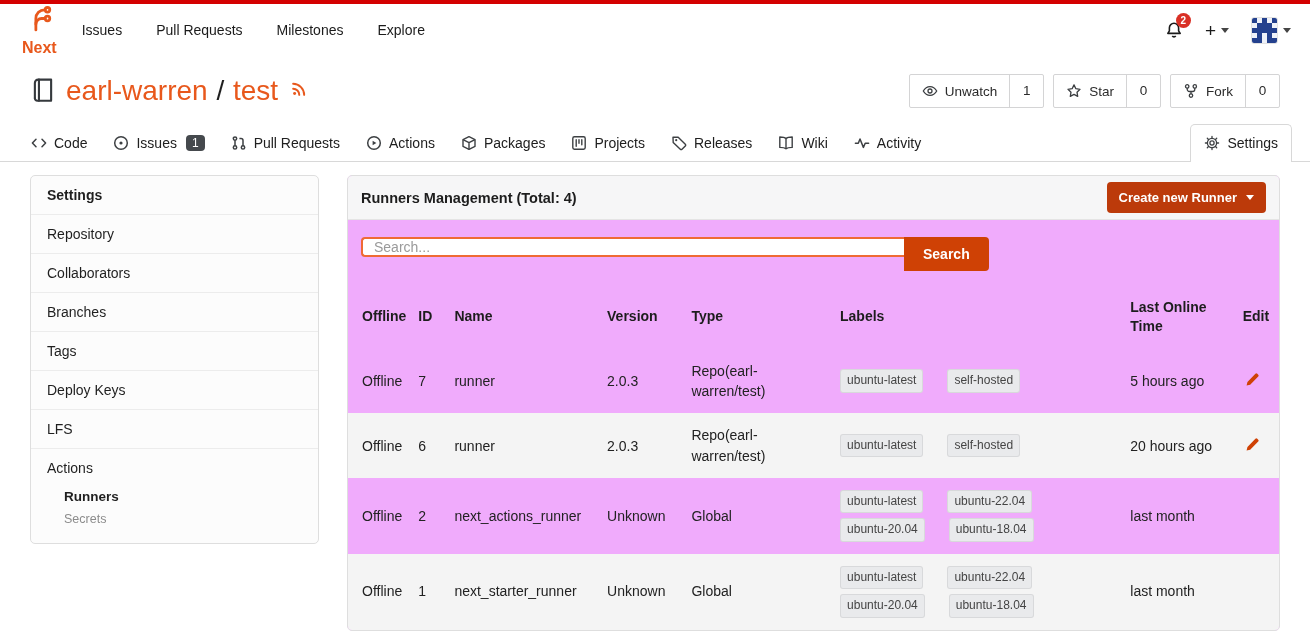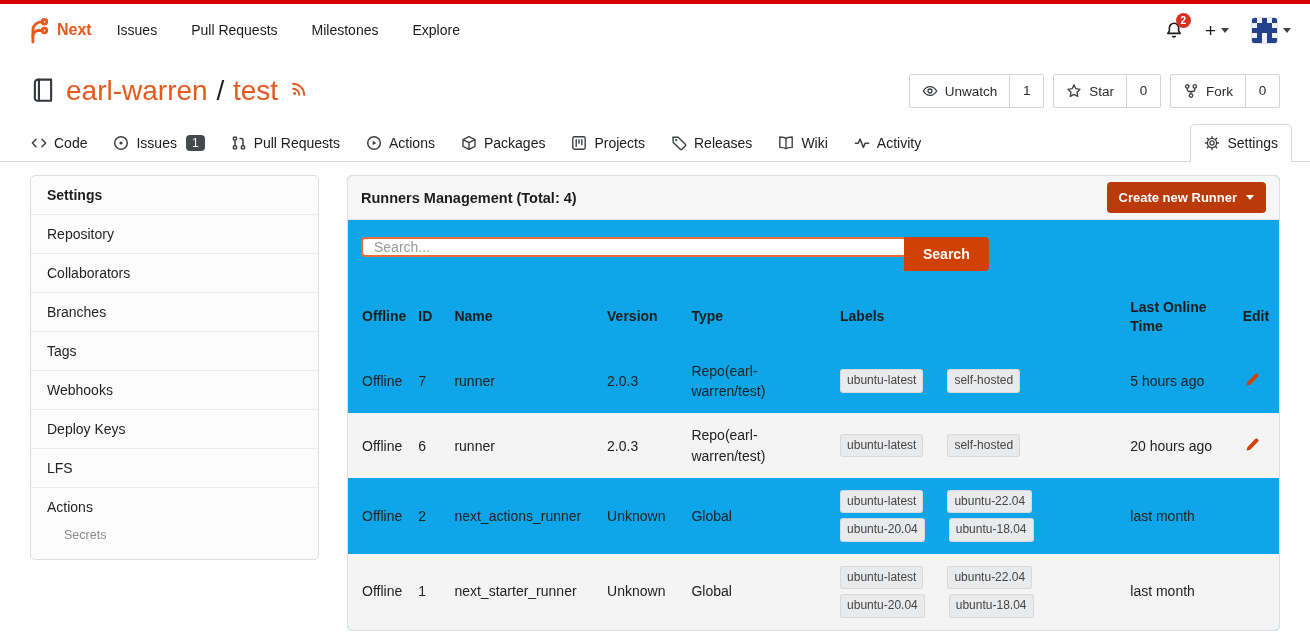--- a/index.html
+++ b/index.html
@@ -15,21 +15,21 @@
   html,body{width:1310px;height:644px;overflow:hidden;}
   body{background:#fff;color:#1f1f1f;font-family:"Liberation Sans",sans-serif;font-size:14px;}
   a{color:inherit;text-decoration:none;cursor:pointer;}
   button{font-family:inherit;cursor:pointer;}
   svg{display:block;}
 
   .top-accent{height:4px;background:var(--accent-red);}
 
   
   .navbar{height:52px;display:flex;align-items:center;padding:0 14px;background:#fff;}
-  .brand{display:flex;align-items:center;gap:6px;padding:0 8px;}
+  .brand{display:flex;align-items:center;gap:6px;padding:0 8px;flex-direction:column;}
   .brand-text{color:var(--link);font-weight:700;font-size:16px;}
   .nav-link{padding:0 17px;font-weight:500;color:#1b1b1b;}
   .nav-right{margin-left:auto;display:flex;align-items:center;gap:12px;}
   .nav-icon-btn{display:flex;align-items:center;gap:5px;padding:4px 5px;color:#1b1b1b;position:relative;}
   .plus{font-size:19px;line-height:1;font-weight:400;}
   .caret{width:0;height:0;border-left:4px solid transparent;border-right:4px solid transparent;border-top:5px solid #444;display:inline-block;}
   .caret-white{border-top-color:#fff;}
   .badge-red{position:absolute;top:-4px;right:-3px;background:var(--badge-red);color:#fff;font-size:10px;font-weight:700;min-width:15px;height:15px;border-radius:8px;display:flex;align-items:center;justify-content:center;padding:0 3px;}
   .avatar-img{border-radius:3px;border:1px solid #e2e2e2;}
 
@@ -58,21 +58,21 @@
 
   .sidebar{width:289px;border:1px solid #dedede;border-radius:5px;background:#fcfcfc;overflow:hidden;flex-shrink:0;align-self:flex-start;}
   .sb-item{display:block;padding:11px 16px;border-top:1px solid #ececec;color:#1f1f1f;}
   .sb-header{font-weight:700;border-top:none;}
   .sb-group{border-top:1px solid #ececec;padding:11px 16px 13px;}
   .sb-group-label{display:block;margin-bottom:9px;}
   .sb-sub{display:block;padding:4px 0 4px 17px;font-size:13.5px;color:#1f1f1f;}
   .sb-sub.active{font-weight:700;}
   .sb-sub.muted{color:#8c8c8c;font-size:12.5px;}
 
-  .main{flex:1;border:1px solid #dedede;border-radius:5px;overflow:hidden;align-self:flex-start;background:#0ea5e9;}
+  .main{flex:1;border:1px solid #dedede;border-radius:5px;overflow:hidden;align-self:flex-start;background:#f0abfc;}
   .main-header{display:flex;justify-content:space-between;align-items:center;background:#f6f6f7;border-bottom:1px solid #e4e4e4;padding:6px 13px;}
   .main-title{font-weight:700;font-size:14.5px;color:#1d1d1d;}
   .create-btn{display:flex;align-items:center;gap:9px;background:var(--primary-dark);color:#fff;font-size:13px;font-weight:600;padding:8px 12px;border-radius:4px;border:none;}
   .search-row{display:flex;padding:17px 13px 14px;}
   .search-input{width:543px;height:20px;border:2px solid #ef6b35;border-right:none;border-radius:4px 0 0 4px;padding:0 11px;font-size:14px;outline:none;color:#1f1f1f;background:#fff;}
   .search-input::placeholder{color:#9a9a9a;}
   .search-btn{height:34px;background:var(--primary);color:#fff;border:none;border-radius:0 4px 4px 0;padding:0 19px;font-size:14px;font-weight:700;}
 
   .runner-table{width:100%;border-collapse:collapse;table-layout:fixed;font-size:14px;}
   .runner-table th{font-weight:700;text-align:left;padding:13px 8px;vertical-align:middle;line-height:1.35;color:#1d1d1d;}
@@ -292,25 +292,25 @@
 </nav>
 
 <div class="content">
 
   <aside class="sidebar">
     <div class="sb-item sb-header">Settings</div>
     <a class="sb-item">Repository</a>
     <a class="sb-item">Collaborators</a>
     <a class="sb-item">Branches</a>
     <a class="sb-item">Tags</a>
-    <a class="sb-item">Webhooks</a>
     <a class="sb-item">Deploy Keys</a>
     <a class="sb-item">LFS</a>
     <div class="sb-group">
       <a class="sb-group-label">Actions</a>
+      <a class="sb-sub active">Runners</a>
       <a class="sb-sub muted">Secrets</a>
     </div>
   </aside>
 
   <section class="main">
     <header class="main-header">
       <h2 class="main-title">Runners Management (Total: 4)</h2>
       <button class="create-btn">
         <span>Create new Runner</span>
         <span class="caret caret-white"></span>

